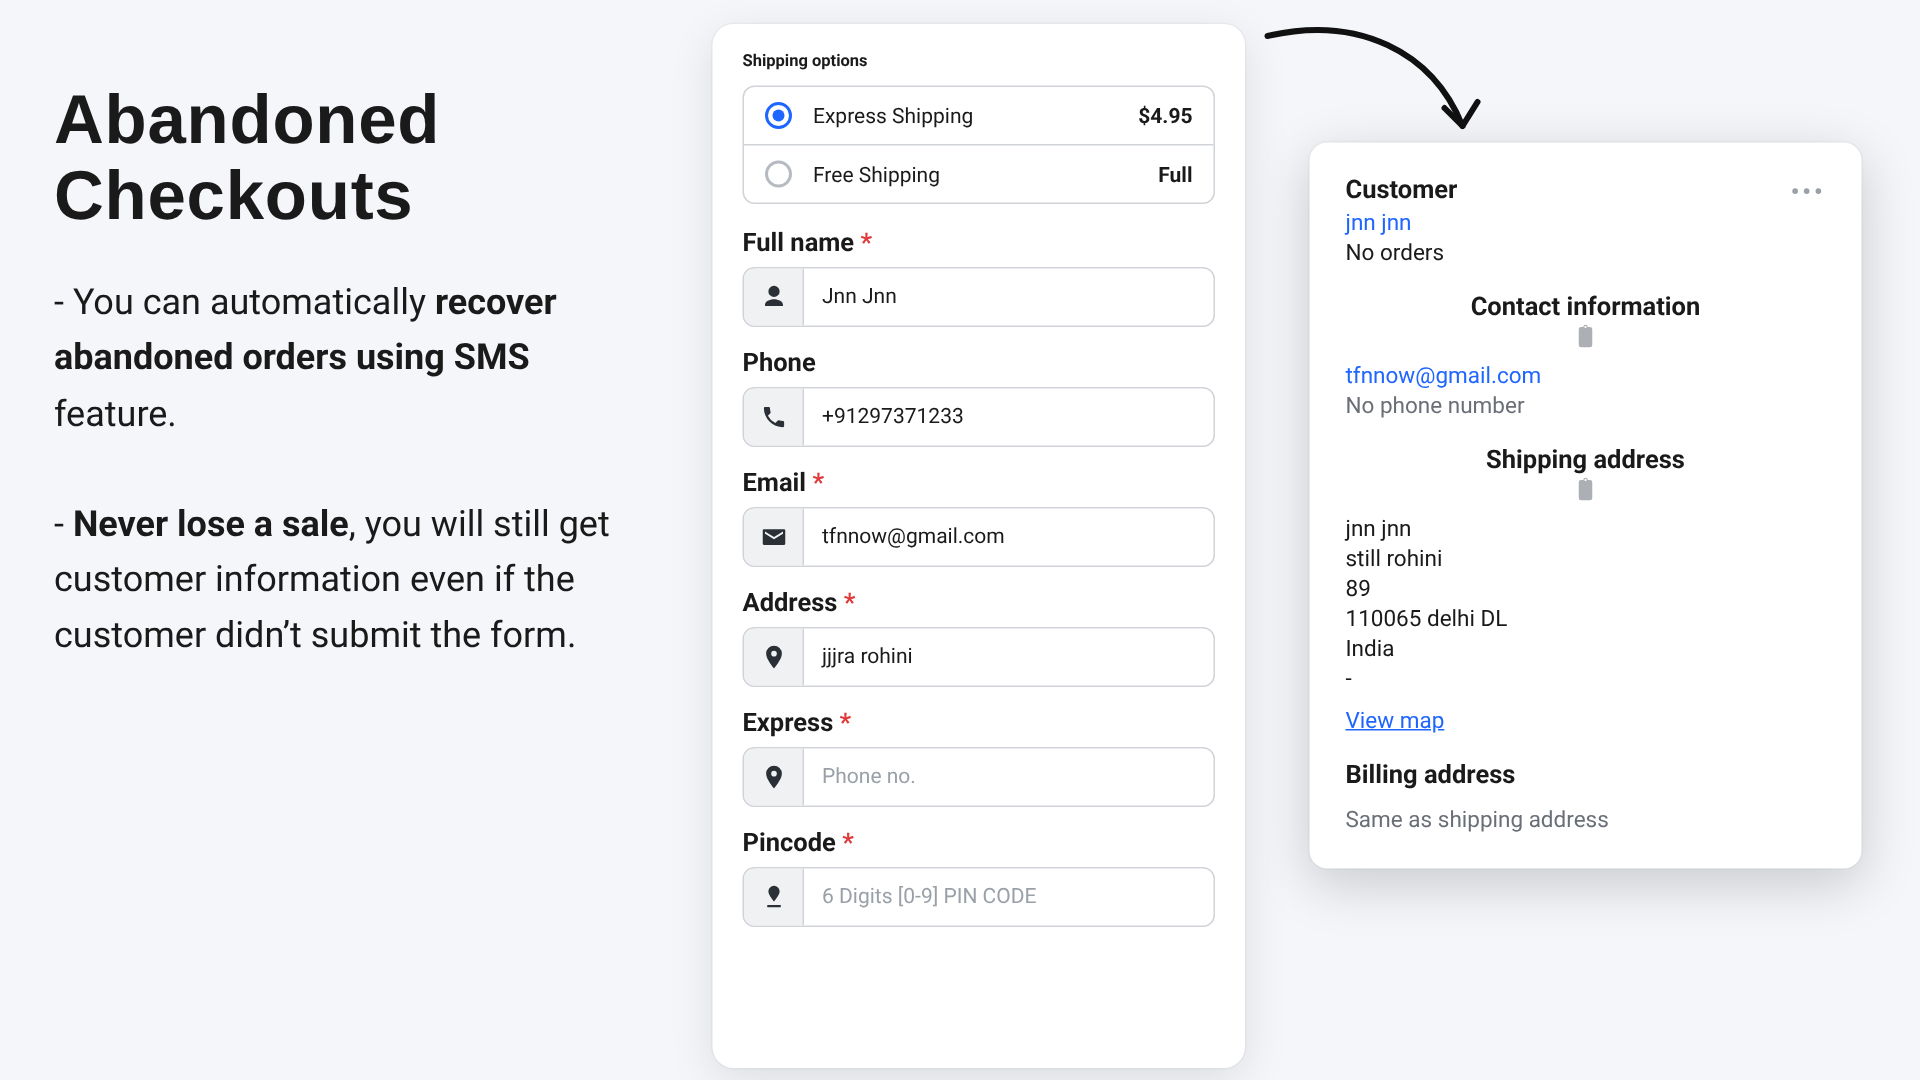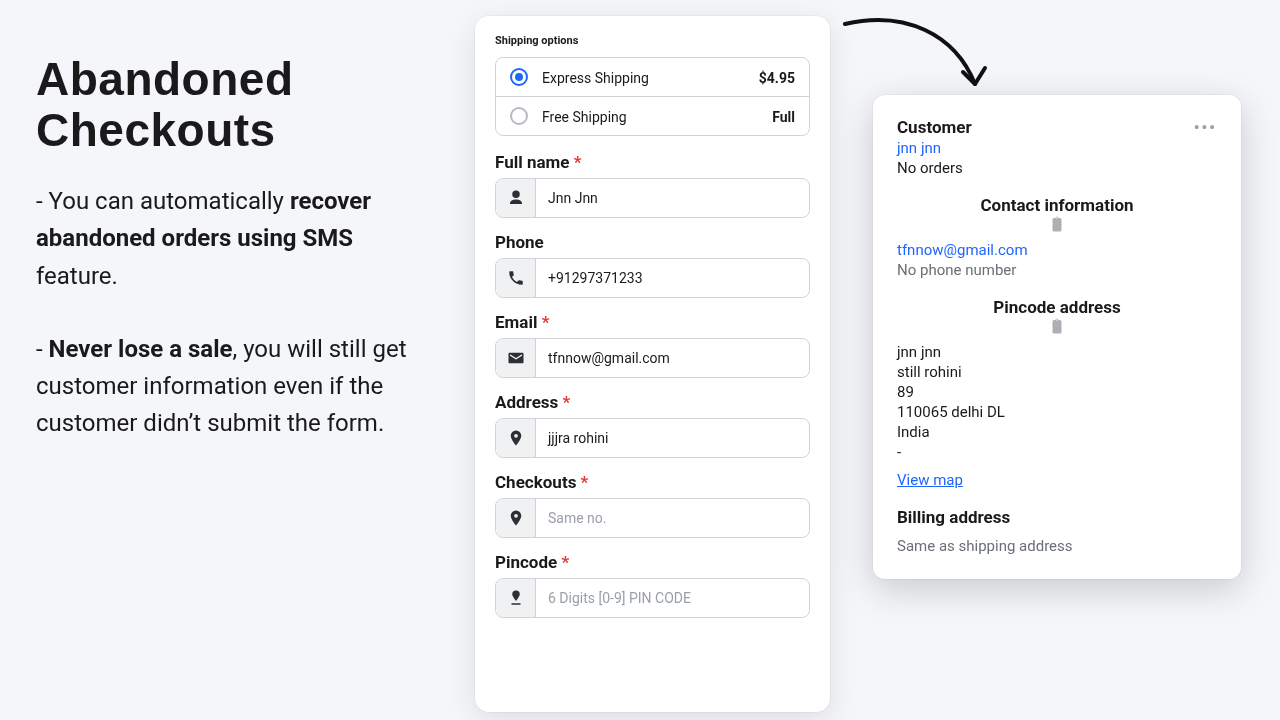--- a/index.html
+++ b/index.html
@@ -205,28 +205,28 @@
   <div class="field-label"><span>Address</span> <span class="req">*</span></div>
   <div class="input">
     <span class="icon">
       <svg class="icon-svg" viewBox="0 0 24 24">
           <path d="M12 2a7 7 0 0 0-7 7c0 5 7 13 7 13s7-8 7-13a7 7 0 0 0-7-7zm0 9.5A2.5 2.5 0 1 1 14.5 9 2.5 2.5 0 0 1 12 11.5z"></path>
         </svg>
     </span>
     <span class="value">jjjra rohini</span>
   </div>
 
-  <div class="field-label"><span>Checkouts</span> <span class="req">*</span></div>
+  <div class="field-label"><span>Express</span> <span class="req">*</span></div>
   <div class="input">
     <span class="icon">
       <svg class="icon-svg" viewBox="0 0 24 24">
           <path d="M12 2a7 7 0 0 0-7 7c0 5 7 13 7 13s7-8 7-13a7 7 0 0 0-7-7zm0 9.5A2.5 2.5 0 1 1 14.5 9 2.5 2.5 0 0 1 12 11.5z"></path>
         </svg>
     </span>
-    <span class="value placeholder">Same no.</span>
+    <span class="value placeholder">Phone no.</span>
   </div>
 
   <div class="field-label"><span>Pincode</span> <span class="req">*</span></div>
   <div class="input" style="margin-bottom:0">
     <span class="icon">
       <svg class="icon-svg" viewBox="0 0 24 24">
           <path d="M12 2a5 5 0 0 0-5 5c0 3 5 9 5 9s5-6 5-9a5 5 0 0 0-5-5zm-6 17h12v2H6z"></path>
         </svg>
     </span>
     <span class="value placeholder">6 Digits [0-9] PIN CODE</span>
@@ -252,21 +252,21 @@
       <svg class="copy" viewBox="0 0 24 24">
           <path fill="#6a6f77" d="M16 4h-2a2 2 0 0 0-4 0H8a2 2 0 0 0-2 2v14a2 2 0 0 0 2 2h8a2 2 0 0 0 2-2V6a2 2 0 0 0-2-2zm-4-1a1 1 0 1 1-1 1 1 1 0 0 1 1-1z"></path>
         </svg>
     </div>
     <div class="row link" style="margin-top:8px">tfnnow@gmail.com</div>
     <div class="row muted">No phone number</div>
   </div>
 
   <div class="sec">
     <div class="sec-header">
-      <h3>Pincode address</h3>
+      <h3>Shipping address</h3>
       <svg class="copy" viewBox="0 0 24 24">
           <path fill="#6a6f77" d="M16 4h-2a2 2 0 0 0-4 0H8a2 2 0 0 0-2 2v14a2 2 0 0 0 2 2h8a2 2 0 0 0 2-2V6a2 2 0 0 0-2-2zm-4-1a1 1 0 1 1-1 1 1 1 0 0 1 1-1z"></path>
         </svg>
     </div>
     <div style="margin-top:8px">
       <div class="row">jnn jnn</div>
       <div class="row">still rohini</div>
       <div class="row">89</div>
       <div class="row">110065 delhi DL</div>
       <div class="row">India</div>

